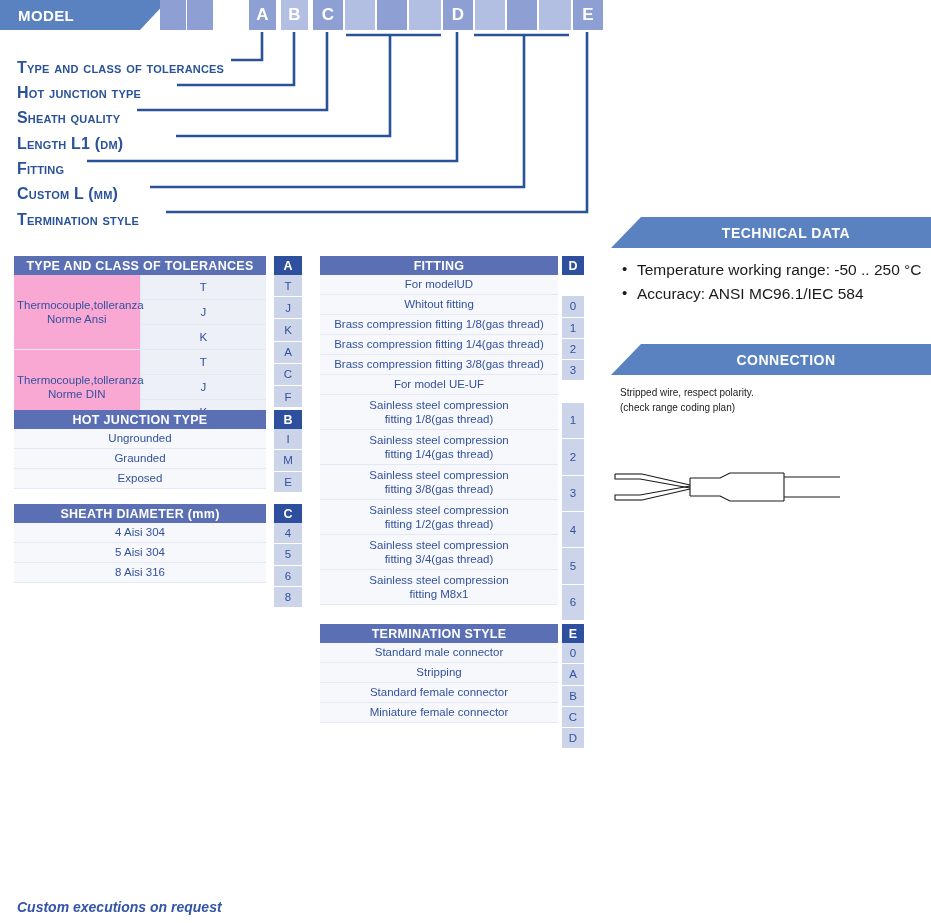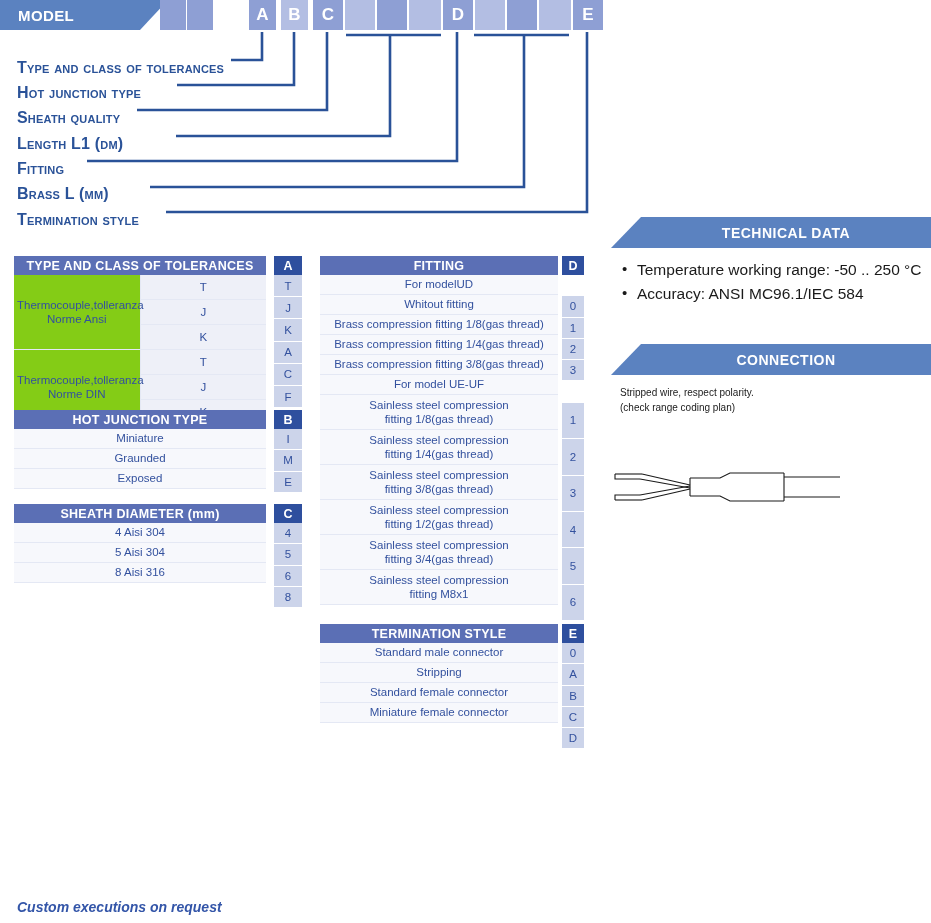--- a/index.html
+++ b/index.html
@@ -107,21 +107,21 @@
     border-bottom: 1px solid #e4e8f4;
     padding: 2px 3px;
     line-height: 1.25;
   }
   .tbl-main td.sub {
     background: #eef0f8;
     border-left: 1px solid #e4e8f4;
     width: 24px;
     font-size: 11.5px;
   }
-  .tbl-main td.desc { background: #84cc16; }
+  .tbl-main td.desc { background: #f9a8d4; }
 
   
   .tbl-code {
     border-collapse: collapse;
     table-layout: fixed;
     font-size: 11.5px;
   }
   .tbl-code th {
     background: #2e4f9e;
     color: #ffffff;
@@ -240,21 +240,21 @@
     <path d="M587,2 L587,182 L166,182"></path>
   </g>
 </svg>
 
 <div id="callout-host">
     <div class="callout" style="left: 17px; top: 59px;">Type and class of tolerances</div>
     <div class="callout" style="left: 17px; top: 84px;">Hot junction type</div>
     <div class="callout" style="left: 17px; top: 109px;">Sheath quality</div>
     <div class="callout" style="left: 17px; top: 135px;">Length L1 (dm)</div>
     <div class="callout" style="left: 17px; top: 160px;">Fitting</div>
-    <div class="callout" style="left: 17px; top: 185px;">Brass L (mm)</div>
+    <div class="callout" style="left: 17px; top: 185px;">Custom L (mm)</div>
     <div class="callout" style="left: 17px; top: 211px;">Termination style</div>
   </div>
 
 <div class="tbl-wrap" style="left:14px; top:256px;">
   <table class="tbl-main" style="width:252px;">
     <thead>
       <tr>
           <th colspan="2">TYPE AND CLASS OF TOLERANCES</th>
         </tr>
     </thead>
@@ -314,21 +314,21 @@
 
 <div class="tbl-wrap" style="left:14px; top:410px;">
   <table class="tbl-main" style="width:252px;">
     <thead>
       <tr>
           <th>HOT JUNCTION TYPE</th>
         </tr>
     </thead>
     <tbody id="hot-body">
         <tr>
-          <td style="height: 15px;">Miniature</td>
+          <td style="height: 15px;">Ungrounded</td>
         </tr>
         <tr>
           <td style="height: 15px;">Graunded</td>
         </tr>
         <tr>
           <td style="height: 15px;">Exposed</td>
         </tr>
       </tbody>
   </table>
 </div>

